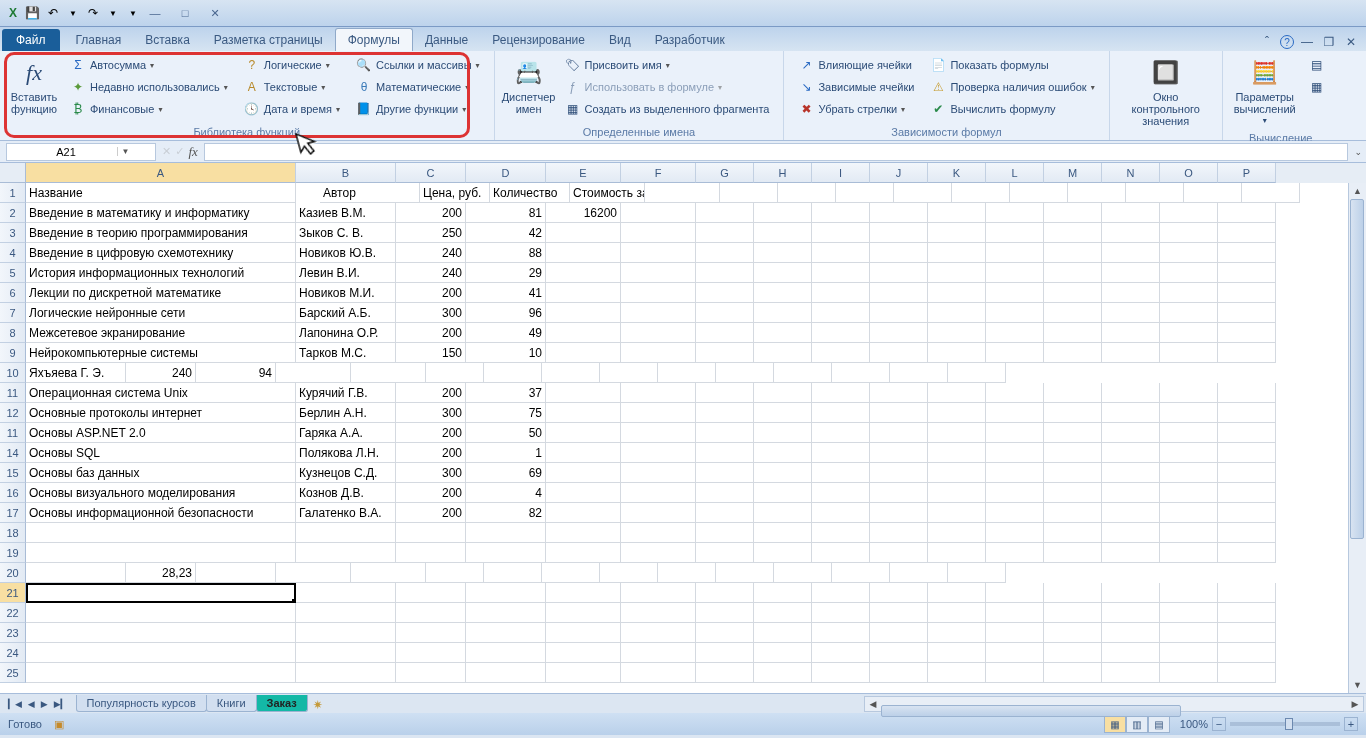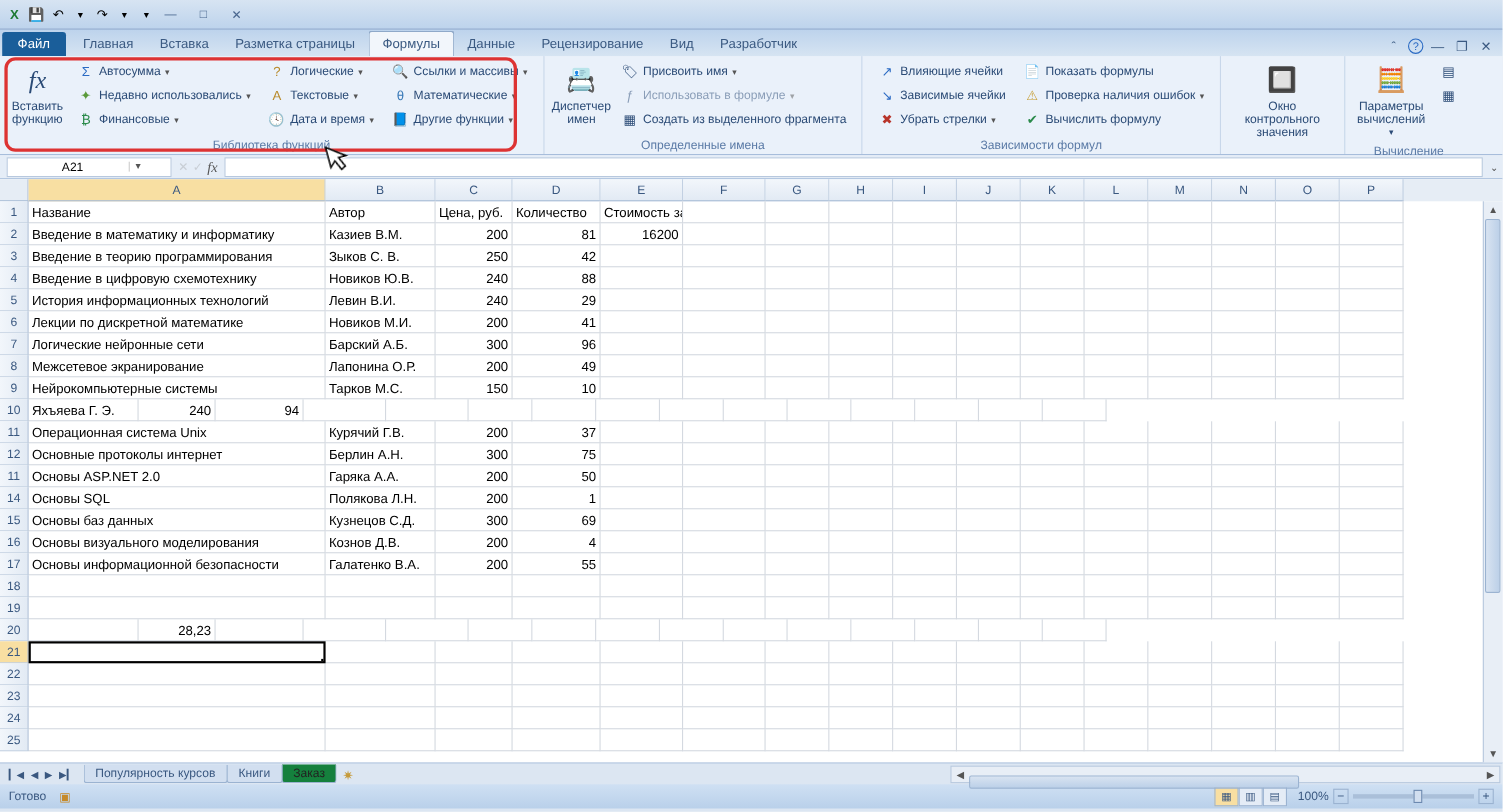--- a/index.html
+++ b/index.html
@@ -66,21 +66,21 @@
 .cell.r { text-align:right; }
 .sel-cell { border:2px solid #000 !important; position:relative; }
 .sel-cell::after { content:''; position:absolute; right:-3px; bottom:-3px; width:5px; height:5px; background:#000; }
 
 
 .sheet-bar { height:20px; background:#dce6f2; display:flex; align-items:center; border-top:1px solid #a7bddb; }
 .sb-nav { display:flex; padding:0 6px; gap:2px; }
 .sb-nav span { font-size:9px; color:#3a5880; padding:0 2px; }
 .sb-tabs { display:flex; align-items:flex-end; }
 .sb-tab { background:#d2dff0; border:1px solid #9bb3d1; border-top:none; padding:2px 10px; font-size:11px; color:#3a5880; margin-right:-1px; border-radius:0 0 3px 3px; }
-.sb-tab.active { background:#15803d; font-weight:normal; color:#222; }
+.sb-tab.active { background:#14b8a6; font-weight:bold; color:#222; }
 .sb-new { width:22px; text-align:center; color:#c59a3a; font-size:12px; }
 .sb-scroll { flex:1; }
 .sb-hscroll { width:500px; height:16px; background:#e8eef6; border:1px solid #b7c8de; display:flex; align-items:center; margin-right:2px; }
 .sb-hscroll .ar { width:16px; text-align:center; font-size:9px; color:#555; }
 .sb-hscroll .track { flex:1; position:relative; }
 .sb-hscroll .thumb { position:absolute; left:0; width:300px; height:12px; top:1px; background:linear-gradient(#d8e3f1,#bcd0e8); border:1px solid #9bb3d1; border-radius:2px; }
 .vscroll { position:absolute; right:0; top:20px; width:18px; bottom:0; background:#e8eef6; border-left:1px solid #b7c8de; }
 .vscroll .ar { height:16px; text-align:center; font-size:9px; color:#555; line-height:16px; }
 .vscroll .vtrack { position:relative; height:calc(100% - 32px); }
 .vscroll .vthumb { position:absolute; top:0; left:1px; width:14px; height:340px; background:linear-gradient(to right,#d8e3f1,#bcd0e8); border:1px solid #9bb3d1; border-radius:2px; }
@@ -357,21 +357,21 @@
       <div class="row-h">20</div>
       <div class="row-h sel">21</div>
       <div class="row-h">22</div>
       <div class="row-h">23</div>
       <div class="row-h">24</div>
       <div class="row-h">25</div>
     </div>
   <div class="cells" id="cells">
       <div class="row">
         <div class="cell" style="width: 270px;">Название</div>
-        <div class="cell" style="width: 100px;">Автор</div>
+        <div class="cell" style="width: 100px; margin-left: 24px;">Автор</div>
         <div class="cell" style="width: 70px;">Цена, руб.</div>
         <div class="cell" style="width: 80px;">Количество</div>
         <div class="cell" style="width: 75px;">Стоимость заказа</div>
         <div class="cell" style="width: 75px;"></div>
         <div class="cell" style="width: 58px;"></div>
         <div class="cell" style="width: 58px;"></div>
         <div class="cell" style="width: 58px;"></div>
         <div class="cell" style="width: 58px;"></div>
         <div class="cell" style="width: 58px;"></div>
         <div class="cell" style="width: 58px;"></div>
@@ -646,21 +646,21 @@
         <div class="cell" style="width: 58px;"></div>
         <div class="cell" style="width: 58px;"></div>
         <div class="cell" style="width: 58px;"></div>
         <div class="cell" style="width: 58px;"></div>
         <div class="cell" style="width: 58px;"></div>
       </div>
       <div class="row">
         <div class="cell" style="width: 270px;">Основы информационной безопасности</div>
         <div class="cell" style="width: 100px;">Галатенко В.А.</div>
         <div class="cell r" style="width: 70px;">200</div>
-        <div class="cell r" style="width: 80px;">55</div>
+        <div class="cell r" style="width: 80px;">82</div>
         <div class="cell r" style="width: 75px;"></div>
         <div class="cell" style="width: 75px;"></div>
         <div class="cell" style="width: 58px;"></div>
         <div class="cell" style="width: 58px;"></div>
         <div class="cell" style="width: 58px;"></div>
         <div class="cell" style="width: 58px;"></div>
         <div class="cell" style="width: 58px;"></div>
         <div class="cell" style="width: 58px;"></div>
         <div class="cell" style="width: 58px;"></div>
         <div class="cell" style="width: 58px;"></div>

